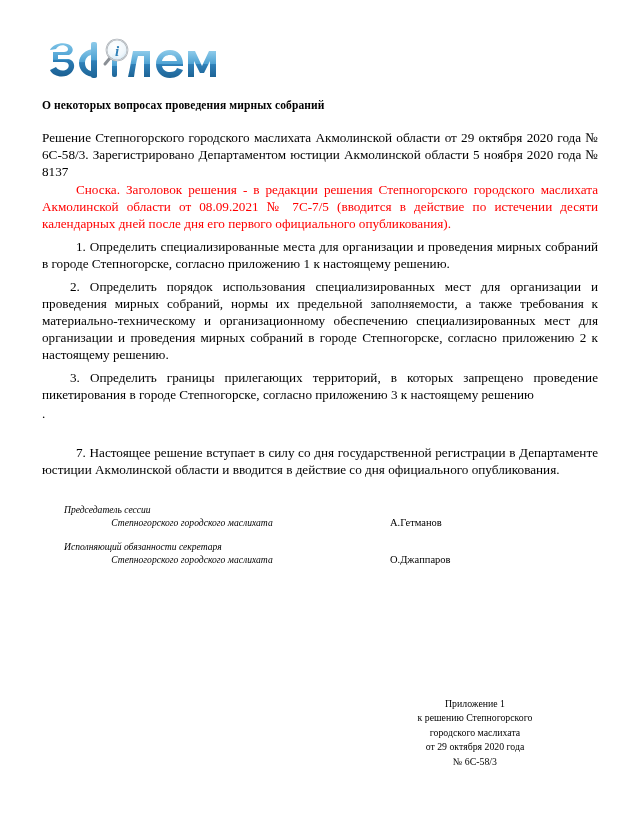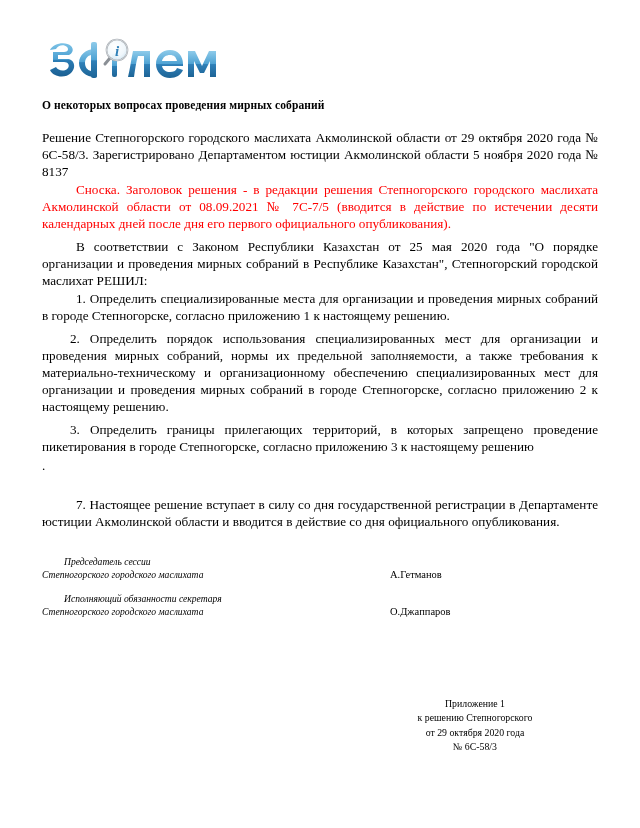--- a/index.html
+++ b/index.html
@@ -96,20 +96,21 @@
     font-size: 9.6px;
     line-height: 13.2px;
     color: #000000;
   }
   .sign-left .role-line1 {
     display: block;
     padding-left: 22px;
   }
   .sign-left .role-line2 {
     display: block;
+    text-align: center;
   }
 
   .sign-name {
     position: absolute;
     left: 348px;
     top: 13px;
     font-size: 10.5px;
     line-height: 13px;
     color: #000000;
     white-space: nowrap;
@@ -186,21 +187,20 @@
   <div class="doc">
 
     <h1 class="doc-title">О некоторых вопросах проведения мирных собраний</h1>
 
     <p class="para">Решение Степногорского городского маслихата Акмолинской области от 29 октября 2020 года № 6С-58/3. Зарегистрировано Департаментом юстиции Акмолинской области 5 ноября 2020 года № 8137</p>
 
     <p class="para footnote">Сноска. Заголовок решения - в редакции решения Степногорского городского маслихата Акмолинской области от 08.09.2021 № 7С-7/5 (вводится в действие по истечении десяти календарных дней после дня его первого официального опубликования).</p>
 
     <div class="spacer-sm"></div>
 
-    <p class="para indent-lg">В соответствии с Законом Республики Казахстан от 25 мая 2020 года "О порядке организации и проведения мирных собраний в Республике Казахстан", Степногорский городской маслихат РЕШИЛ:</p>
 
     <p class="para indent-lg">1. Определить специализированные места для организации и проведения мирных собраний в городе Степногорске, согласно приложению 1 к настоящему решению.</p>
 
     <div class="spacer-sm"></div>
 
     <p class="para indent">2. Определить порядок использования специализированных мест для организации и проведения мирных собраний, нормы их предельной заполняемости, а также требования к материально-техническому и организационному обеспечению специализированных мест для организации и проведения мирных собраний в городе Степногорске, согласно приложению 2 к настоящему решению.</p>
 
     <div class="spacer-sm"></div>
 
     <p class="para indent">3. Определить границы прилегающих территорий, в которых запрещено проведение пикетирования в городе Степногорске, согласно приложению 3 к настоящему решению</p>
@@ -232,17 +232,18 @@
         <div class="sign-name">О.Джаппаров</div>
       </div>
 
     </div>
 
   </div>
 
   <div class="appendix">
     <div>Приложение 1</div>
     <div>к решению Степногорского</div>
+    <div>городского маслихата</div>
     <div>от 29 октября 2020 года</div>
     <div>№ 6С-58/3</div>
   </div>
 
 </div>
 
 </body></html>

